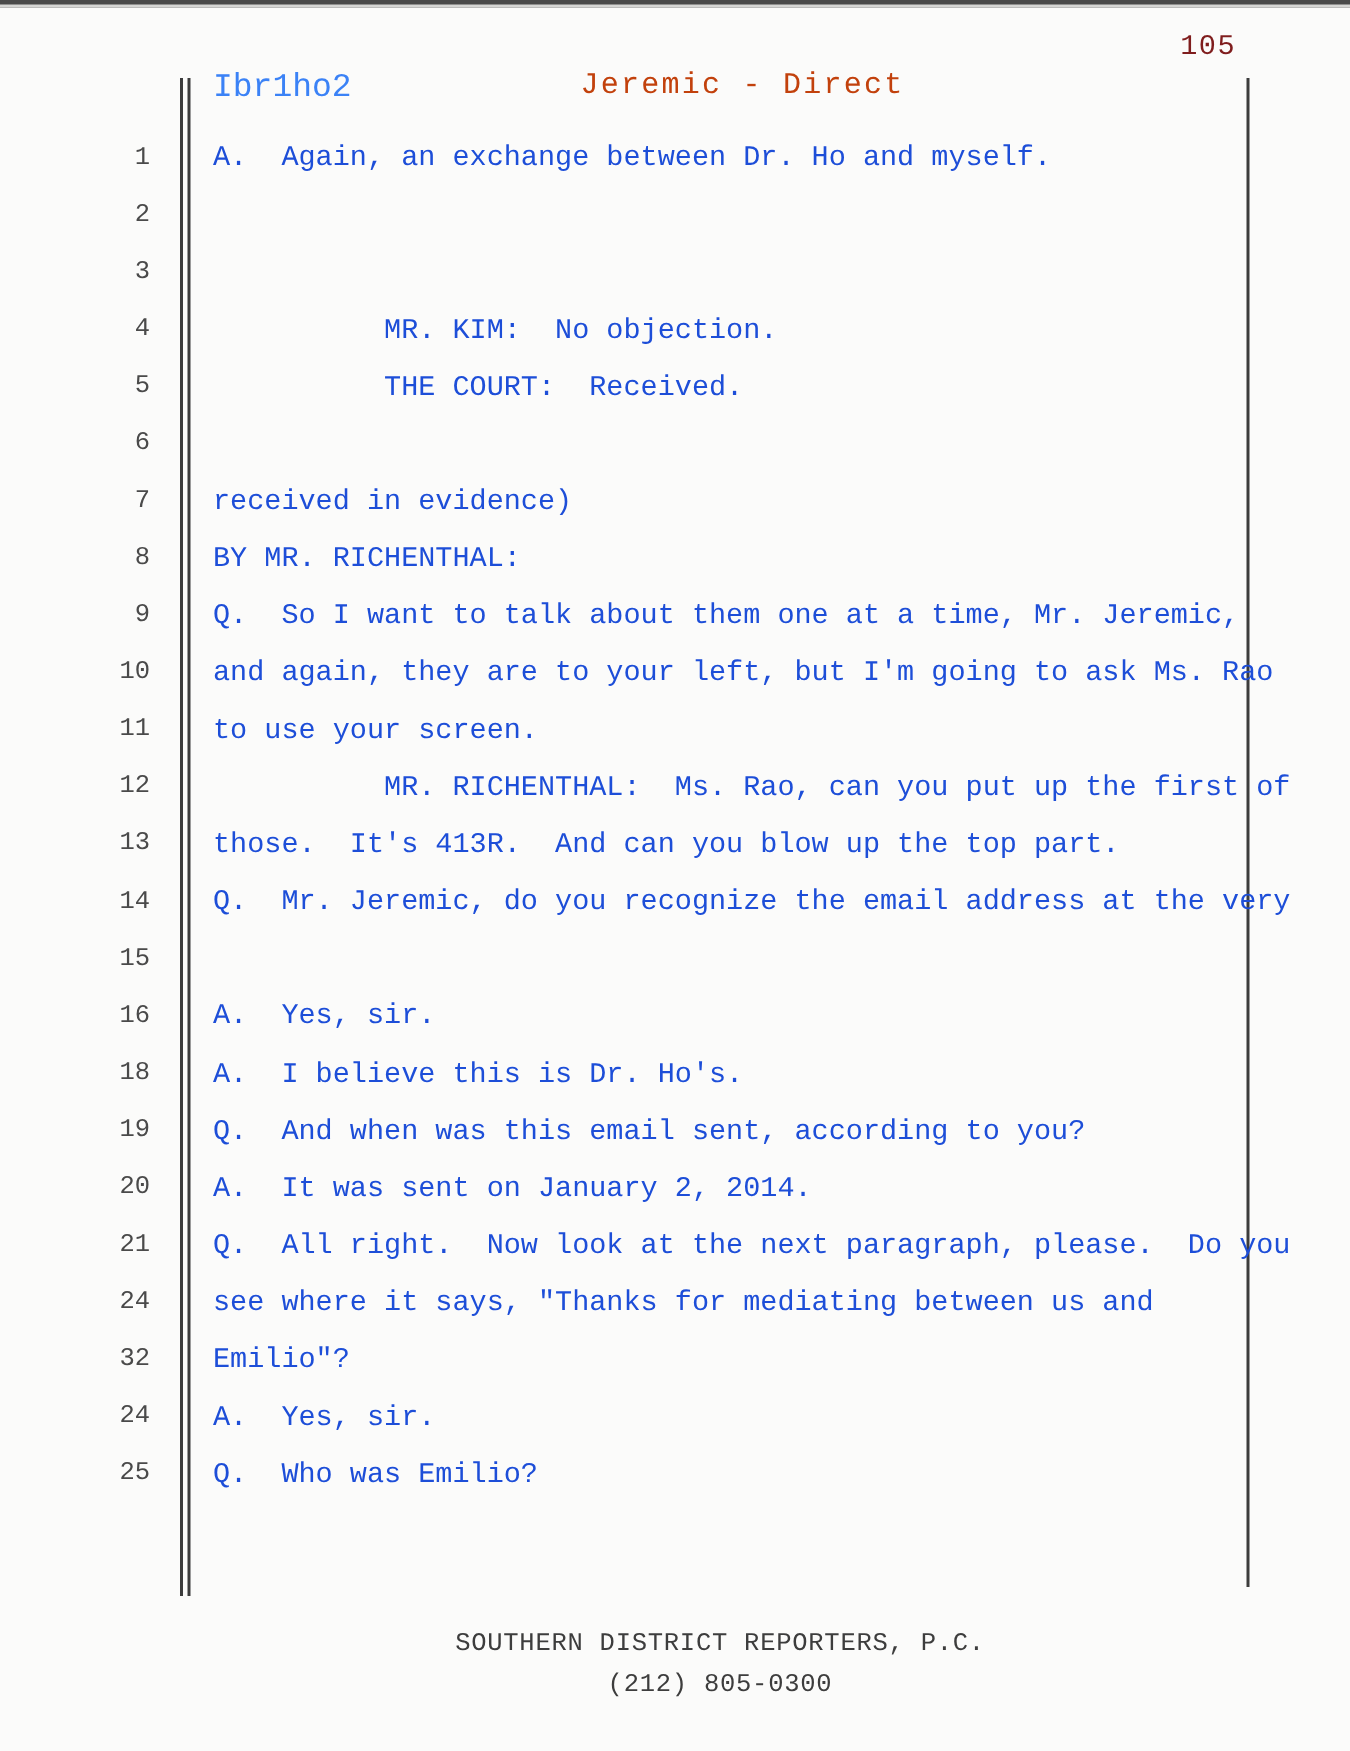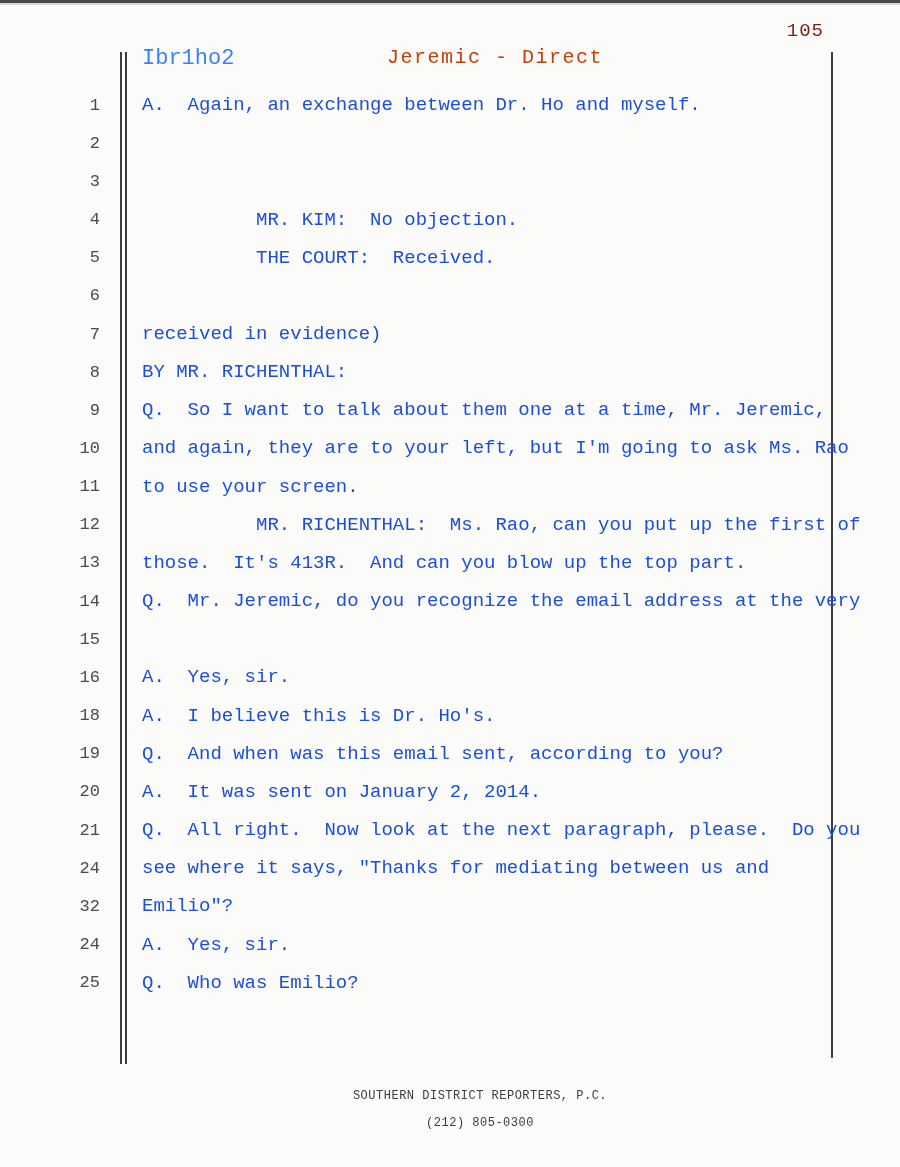--- a/index.html
+++ b/index.html
@@ -97,21 +97,21 @@
     font-size: 19px;
     color: #1d4ed8;
     font-family: Liberation Mono, monospace;
   }
   .footer {
     position: absolute;
     top: 1083px;
     left: 60px;
     width: 840px;
     text-align: center;
-    font-size: 12px;
+    font-size: 17px;
     line-height: 27px;
     color: #3d3d3d;
     letter-spacing: 0.5px;
   }
 </style>
 </head>
 <body>
 
 <div class="page">
 

